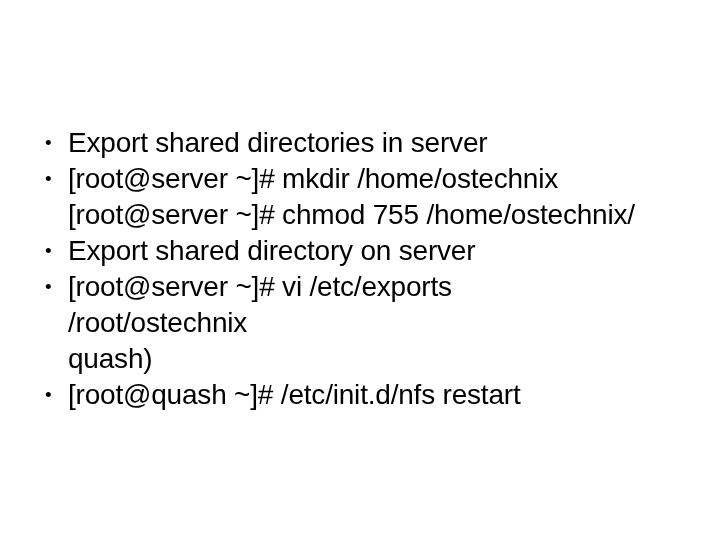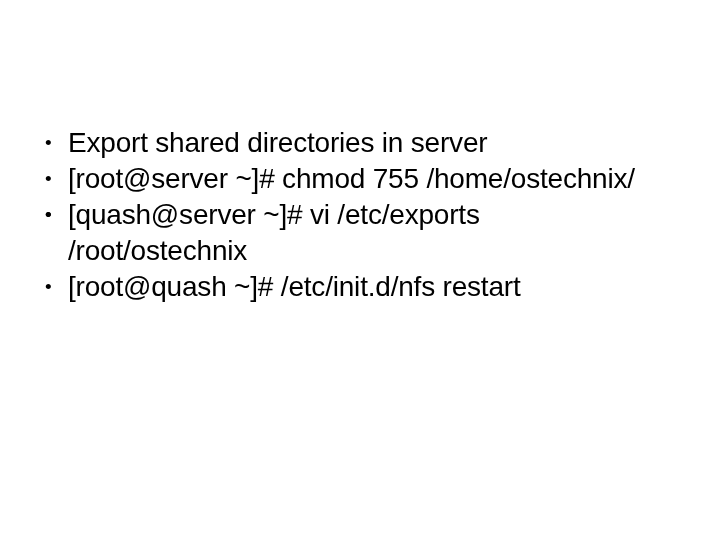--- a/index.html
+++ b/index.html
@@ -49,40 +49,45 @@
 <div class="slide">
   <div class="content">
 
     <div class="line">
       <span class="bullet">•</span>
       <span>Export shared directories in server</span>
     </div>
 
     <div class="line">
       <span class="bullet">•</span>
+      <span>[root@server ~]# mkdir /home/ostechnix</span>
     </div>
 
     <div class="line">
       <span>[root@server ~]# chmod 755 /home/ostechnix/</span>
     </div>
 
     <div class="line">
       <span class="bullet">•</span>
+      <span>Export shared directory on server</span>
     </div>
 
     <div class="line">
       <span class="bullet">•</span>
-      <span>[quash@server ~]# vi /etc/exports</span>
+      <span>[root@server ~]# vi /etc/exports</span>
     </div>
 
     <div class="line">
       <span>/root/ostechnix</span>
     </div>
 
 
+    <div class="line">
+      <span>quash)</span>
+    </div>
 
     <div class="line">
       <span class="bullet">•</span>
       <span>[root@quash ~]# /etc/init.d/nfs restart</span>
     </div>
 
   </div>
 </div>
 
 </body></html>

